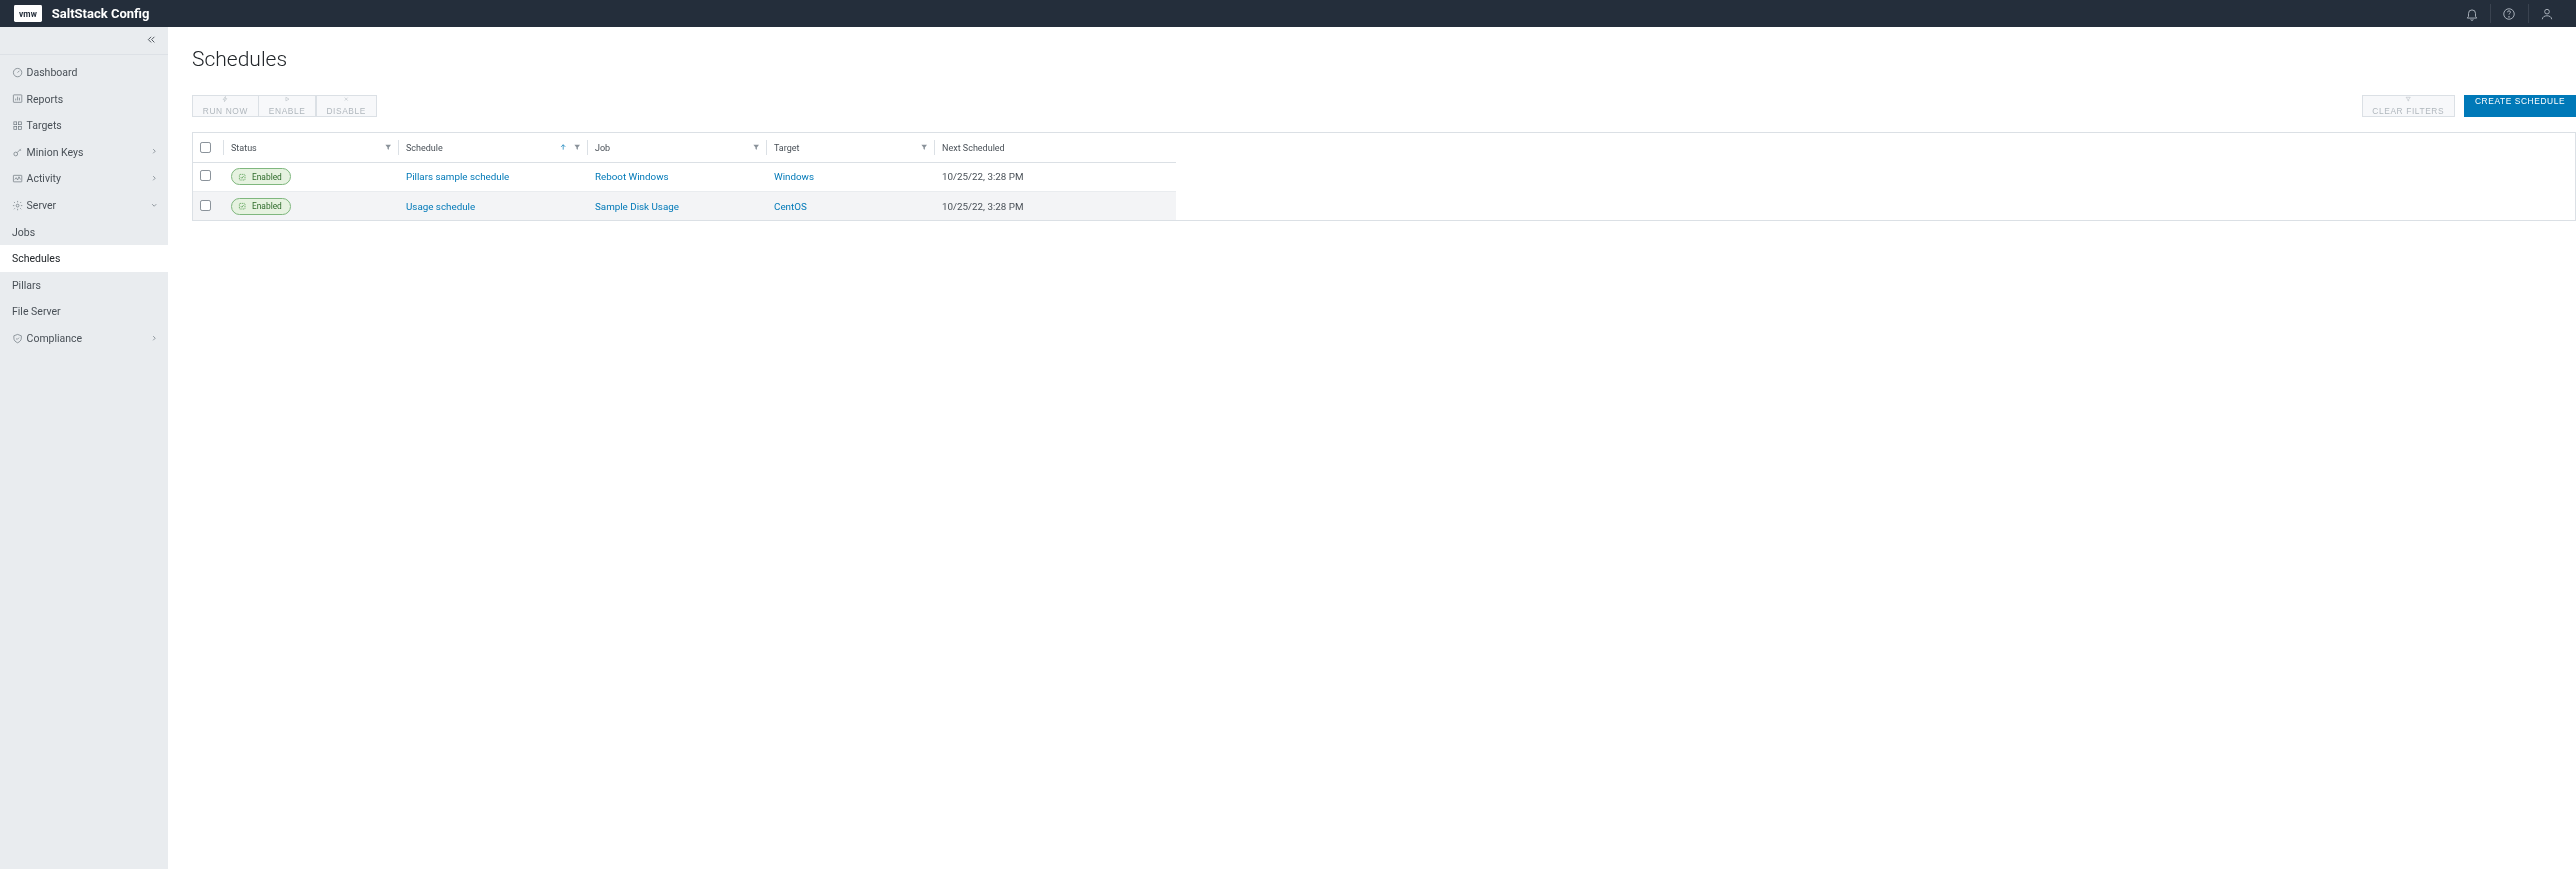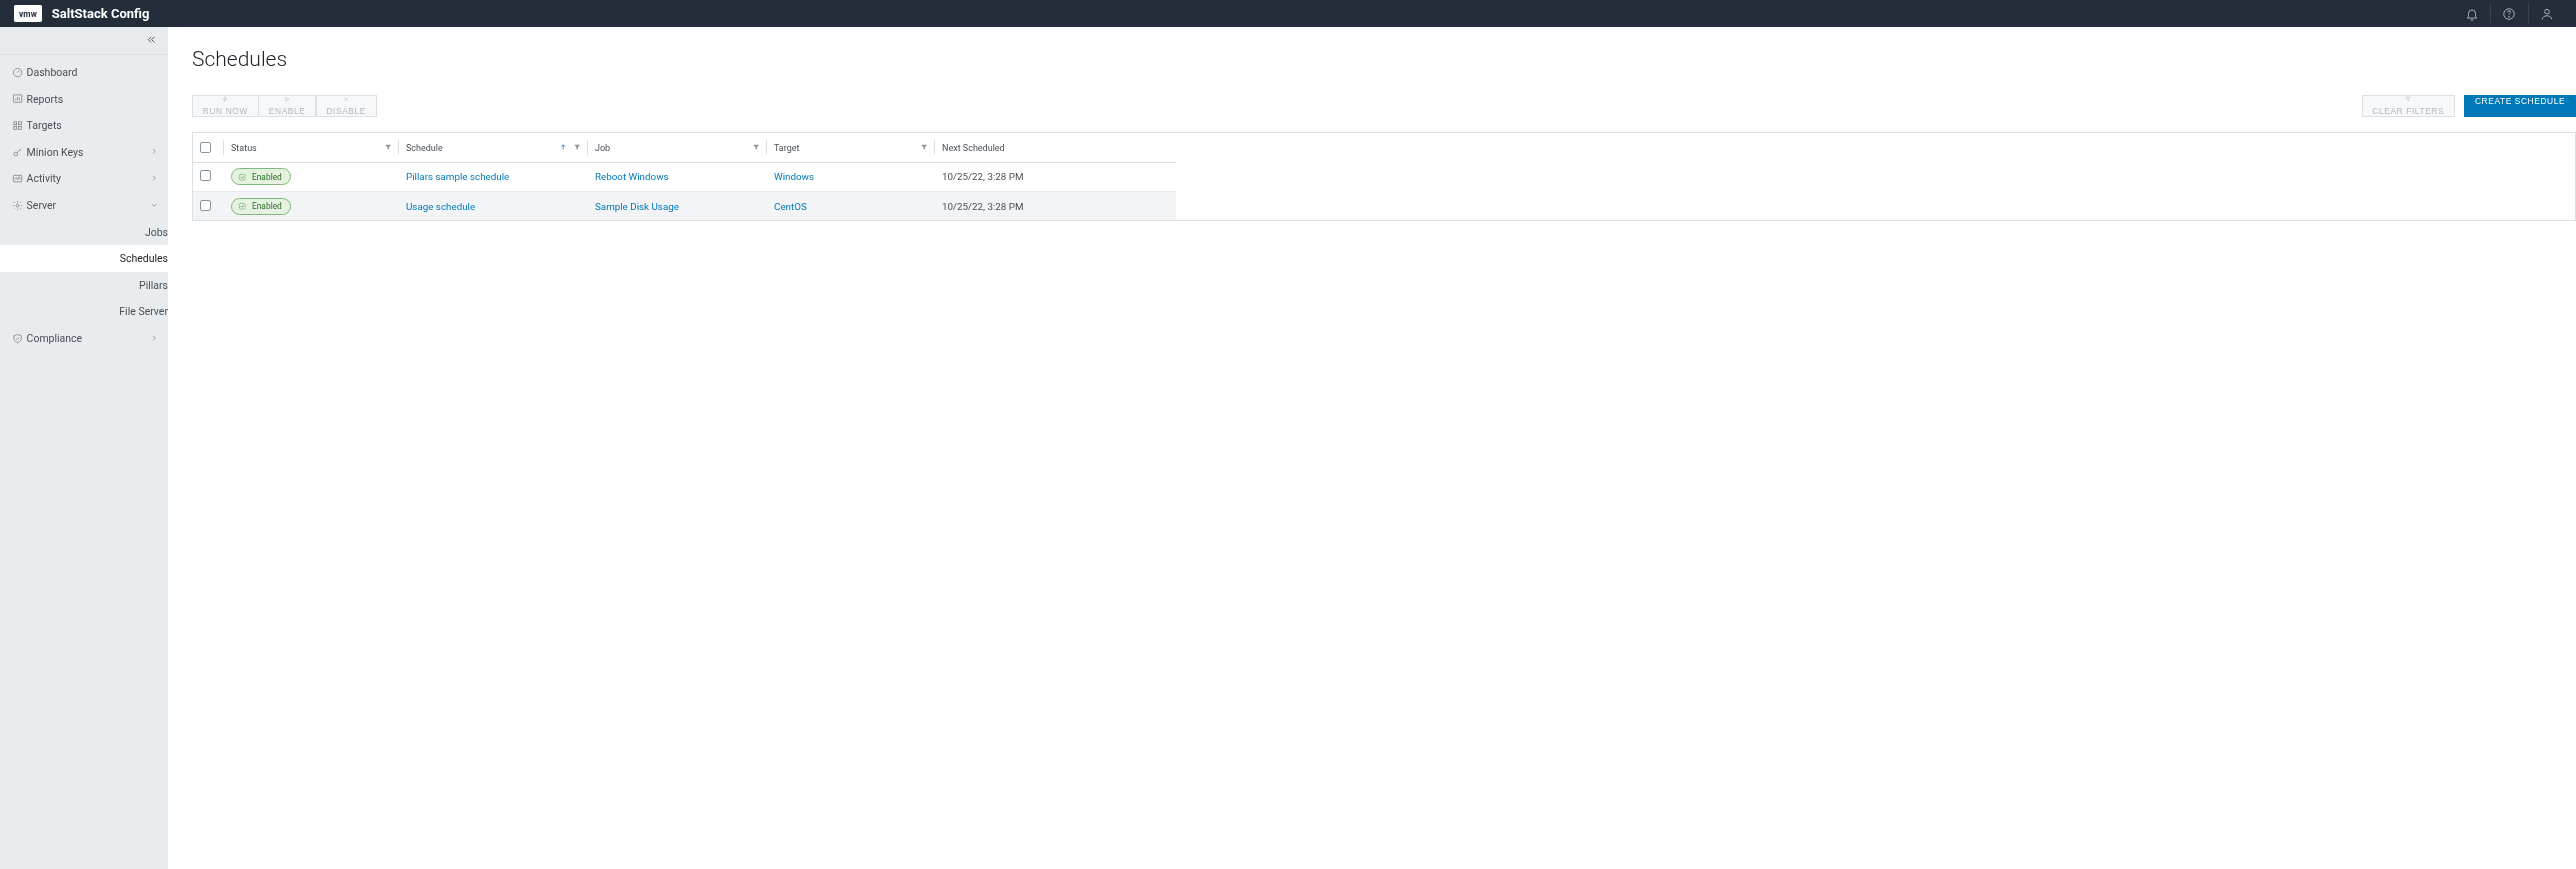--- a/index.html
+++ b/index.html
@@ -19,21 +19,21 @@
 
   
   .sidebar { width: 168px; background: #e9ecef; display: flex; flex-direction: column; }
   .sidebar .collapse-row { height: 28px; display: flex; align-items: center; justify-content: flex-end; padding-right: 11.2px; border-bottom: 0.7px solid #dde1e6; }
   .sidebar .collapse-row .chev { cursor: pointer; color: #495057; }
   .nav { list-style: none; padding-top: 4.2px; }
   .nav li.item { display: flex; align-items: center; height: 26.6px; padding: 0 9.8px; color: #495057; cursor: pointer; font-size: 10.5px; }
   .nav li.item .icn { width: 15.4px; display: inline-flex; align-items: center; justify-content: center; color: #6c757d; }
   .nav li.item .lbl { flex: 1; margin-left: 1.4px; }
   .nav li.item .caret { color: #6c757d; }
-  .nav li.sub { display: flex; align-items: center; height: 26.6px; padding-left: 40px; color: #495057; cursor: pointer; font-size: 10.5px; justify-content: flex-end; }
+  .nav li.sub { display: flex; align-items: center; height: 26.6px; padding-left: 12px; color: #495057; cursor: pointer; font-size: 10.5px; }
   .nav li.sub.active { background: #fff; color: #212529; }
 
   
   .main { flex: 1; background: #fff; padding: 19.6px 0 0 0; min-width: 0; }
   .page-title { font-size: 21px; font-weight: 300; color: #212529; margin-left: 24px; margin-bottom: 24px; }
   .toolbar-row { display: flex; align-items: center; margin: 0 0 15.4px 24px; padding-right: 0; }
   .btn { height: 22.4px; display: inline-flex; align-items: center; gap: 4.2px; padding: 0 9.8px; border: 0.7px solid #c4cbd1; background: #fff; color: #495057; font-size: 8.4px; letter-spacing: 0.6px; cursor: pointer; text-transform: uppercase; flex-direction: column; }
   .btn.disabled { color: #b0b7bd; border-color: #dbe0e5; cursor: not-allowed; background: #f7f8fa; }
   .btn + .btn { margin-left: -0.7px; }
   .btn.primary { background: #0079b8; border-color: #0079b8; color: #fff; }

